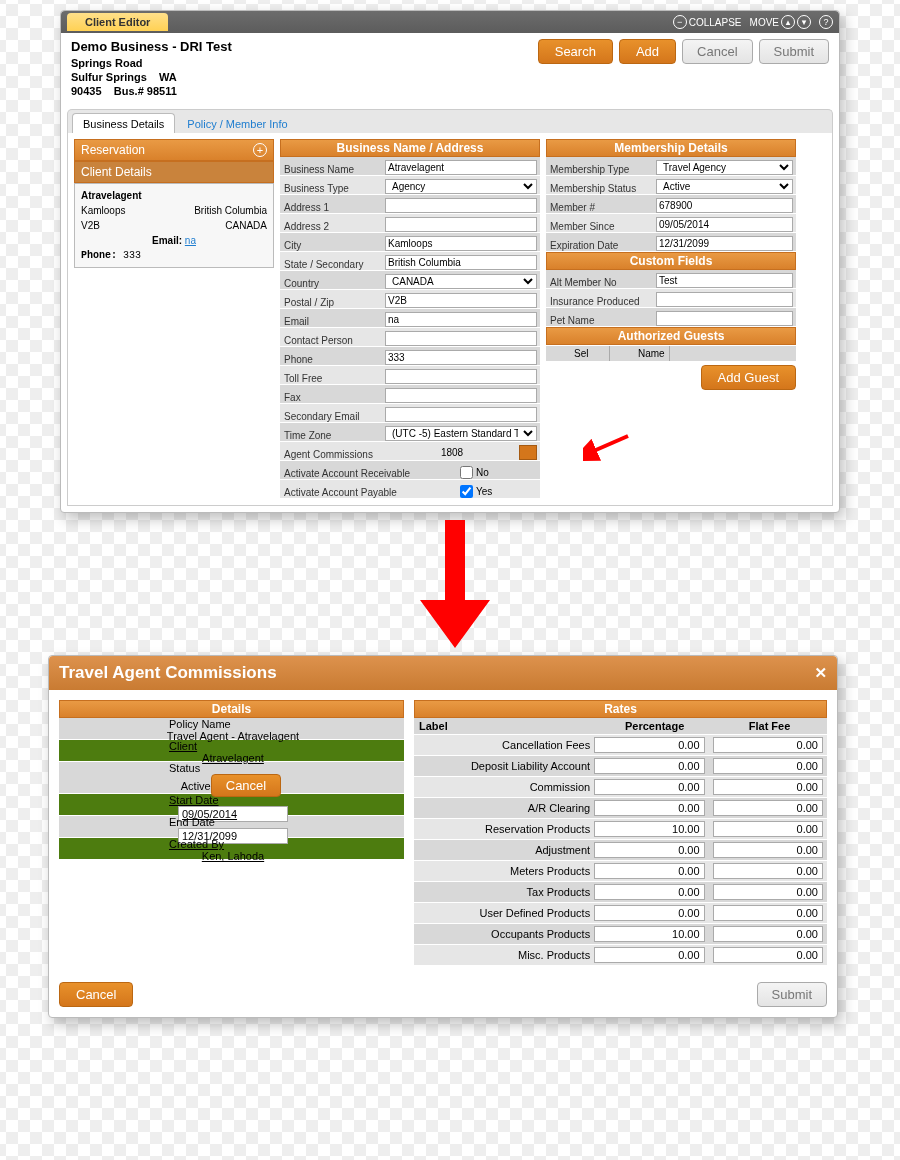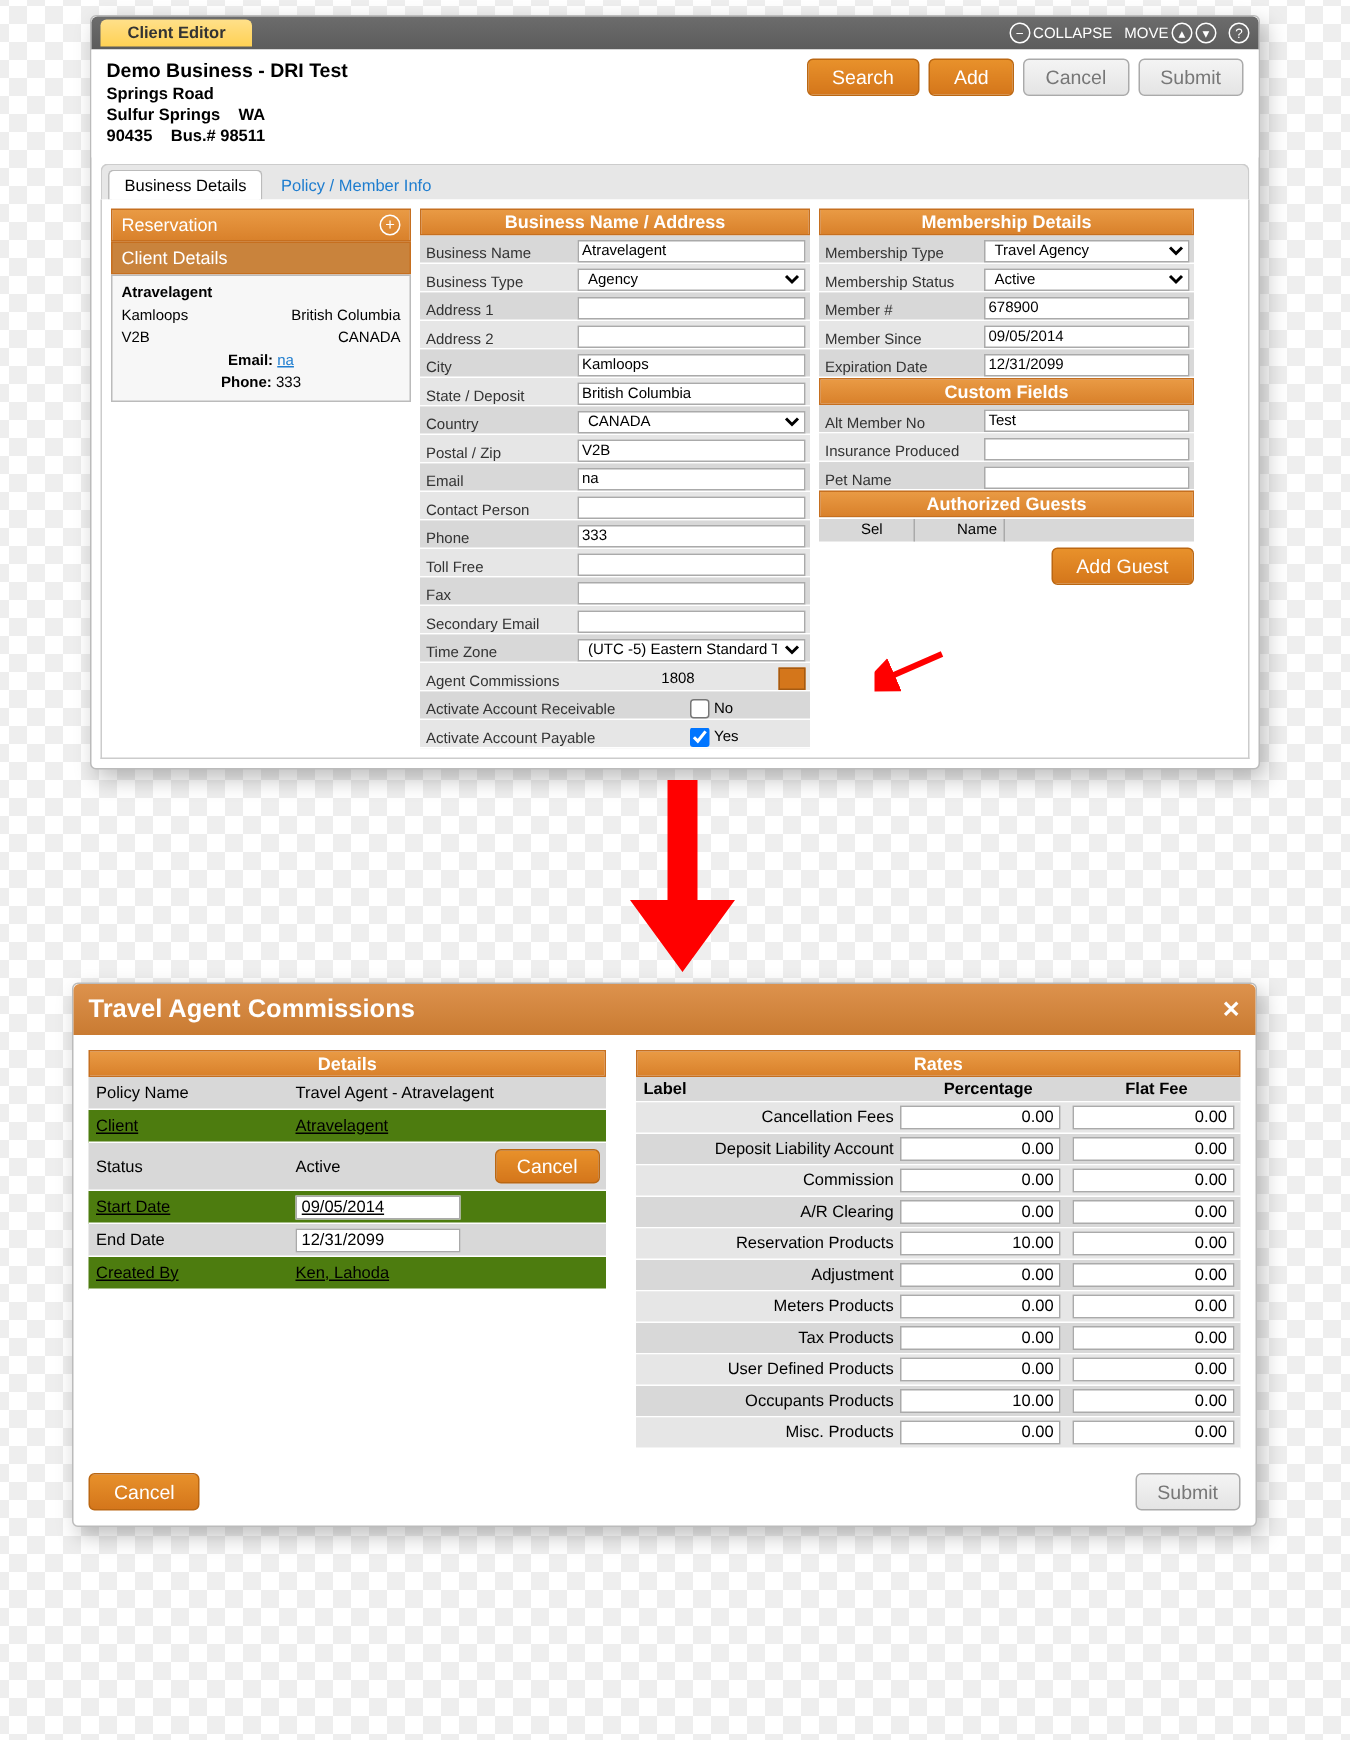--- a/index.html
+++ b/index.html
@@ -126,24 +126,24 @@
 
   
   #p2 { left: 48px; top: 655px; width: 790px; }
   .modal-title {
     background: linear-gradient(#dd924d,#c97b32);
     color:#fff; font-size:17px; font-weight:bold;
     padding:7px 10px; border-radius:4px 4px 0 0;
     display:flex; justify-content:space-between; align-items:center;
   }
   .modal-close{ color:#fff; font-size:15px; cursor:pointer;}
-  .modal-body{ padding:10px; display:flex; gap:20px;}
+  .modal-body{ padding:10px; display:flex; gap:10px;}
   .dcol{ width:345px;}
   .rcol2{ flex:1;}
-  .drow{ display:flex; align-items:center; height:22px; background:#d8d8d8; border-bottom:1px solid #fff; font-size:11px;}
+  .drow{ display:flex; align-items:center; height:22px; background:#d8d8d8; border-bottom:1px solid #fff; font-size:11px;flex-direction:column;}
   .drow.alt{ background:#4d7c0f;text-decoration:underline;}
   .drow .dl{ width:135px; padding-left:5px;}
   .drow .dv{ flex:1; padding-left:3px; display:flex; align-items:center;}
   .drow input{ width:110px; height:16px; border:1px solid #aaa; font-size:11px; padding:0 3px;}
   .status-row .obtn{ margin-left:auto; margin-right:4px; padding:3px 14px;}
 
   .rates-head{ display:flex; background:#d8d8d8; border-bottom:1px solid #fff;}
   .rates-head div{ font-weight:bold; font-size:11px; text-align:center; padding:2px 0;}
   .rh-l{ flex:1.55; text-align:left !important; padding-left:5px !important;}
   .rh-p, .rh-f{ flex:1;}
@@ -210,21 +210,21 @@
         <div class="bold">Atravelagent</div>
         <div style="display:flex;justify-content:space-between;">
           <span>Kamloops</span>
           <span>British Columbia</span>
         </div>
         <div style="display:flex;justify-content:space-between;">
           <span>V2B</span>
           <span>CANADA</span>
         </div>
         <div style="text-align:center;"><b>Email:</b> <a href="#">na</a></div>
-        <div style="text-align:center;"><b>Phone:</b> <span>333</span></div>
+        <div style="text-align:left;font-family:Liberation Mono, monospace;"><b>Phone:</b> <span>333</span></div>
       </div>
     </div>
 
     <div class="mcol">
       <div class="section-head">Business Name / Address</div>
       <div class="form-row">
           <div class="flabel">Business Name</div>
           <div class="fval">
             <input type="text" value="Atravelagent" style="">
           </div>
@@ -247,21 +247,21 @@
             <input type="text" value="" style="">
           </div>
         </div>
       <div class="form-row">
           <div class="flabel">City</div>
           <div class="fval">
             <input type="text" value="Kamloops" style="">
           </div>
         </div>
       <div class="form-row alt">
-          <div class="flabel">State / Deposit</div>
+          <div class="flabel">State / Secondary</div>
           <div class="fval">
             <input type="text" value="British Columbia" style="">
           </div>
         </div>
       <div class="form-row">
           <div class="flabel">Country</div>
           <div class="fval">
             <select><option>CANADA</option></select>
           </div>
         </div>

